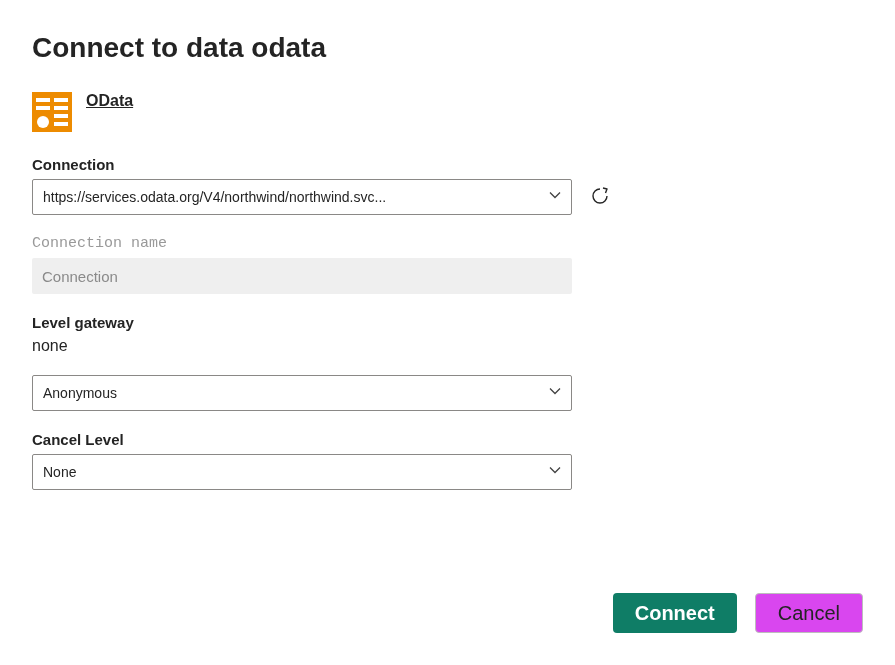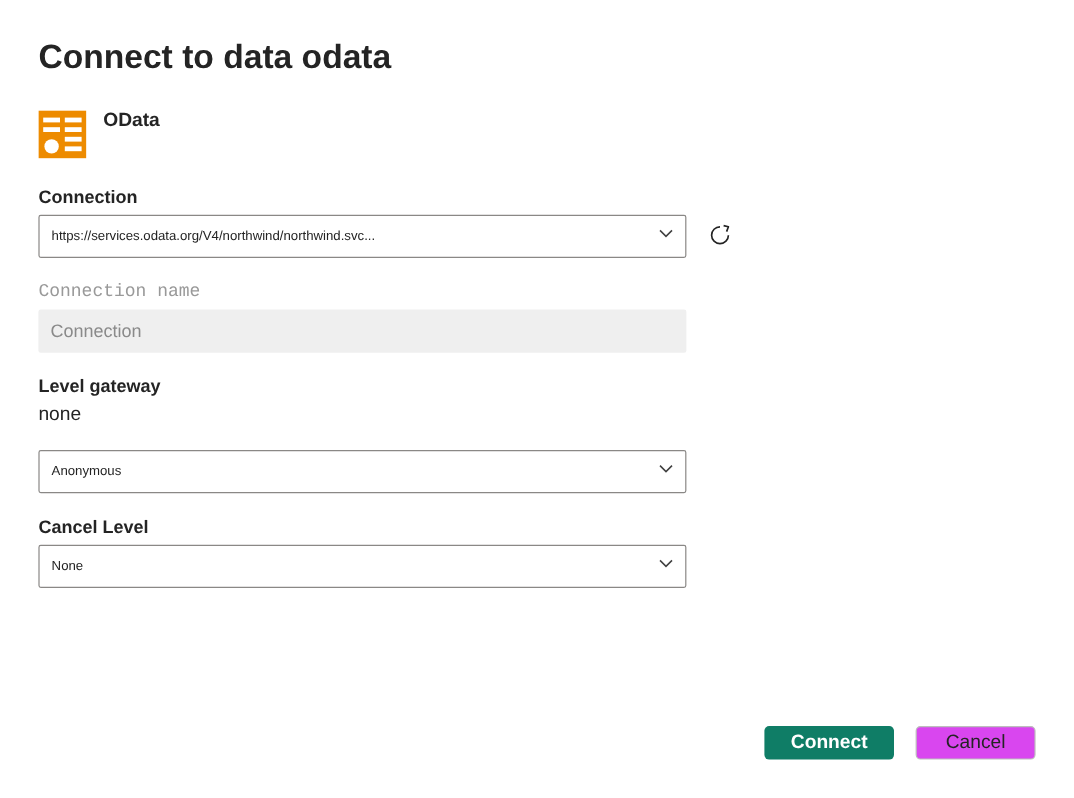--- a/index.html
+++ b/index.html
@@ -30,20 +30,21 @@
     }
     .source-icon {
       width: 40px;
       height: 40px;
       flex-shrink: 0;
     }
     .source-info {
       display: flex;
       flex-direction: column;
       gap: 2px;
+      text-decoration: underline;
     }
     .source-name {
       font-size: 16px;
       font-weight: 600;
       color: #242424;
     }
     .source-url {
       font-size: 16px;
       color: #424242;
     }
@@ -75,21 +76,21 @@
       position: relative;
       width: 540px;
     }
     .select-control {
       width: 100%;
       height: 36px;
       border: 1px solid #8a8886;
       border-radius: 2px;
       background: #ffffff;
       padding: 0 36px 0 10px;
-      font-size: 11px;
+      font-size: 14px;
       color: #242424;
       display: flex;
       align-items: center;
       cursor: pointer;
       overflow: hidden;
       white-space: nowrap;
       text-overflow: ellipsis;
     }
     .select-chevron {
       position: absolute;
@@ -127,25 +128,25 @@
       padding: 0;
     }
     .button-row {
       position: absolute;
       bottom: 32px;
       right: 32px;
       display: flex;
       gap: 18px;
     }
     .btn {
-      height: 28px;
+      height: 40px;
       min-width: 100px;
       padding: 0 22px;
       border-radius: 4px;
-      font-size: 16px;
+      font-size: 20px;
       font-weight: 400;
       cursor: pointer;
       display: flex;
       align-items: center;
       justify-content: center;
     }
     .btn-primary {
       background: #0f7d66;
       color: #ffffff;
       border: none;

